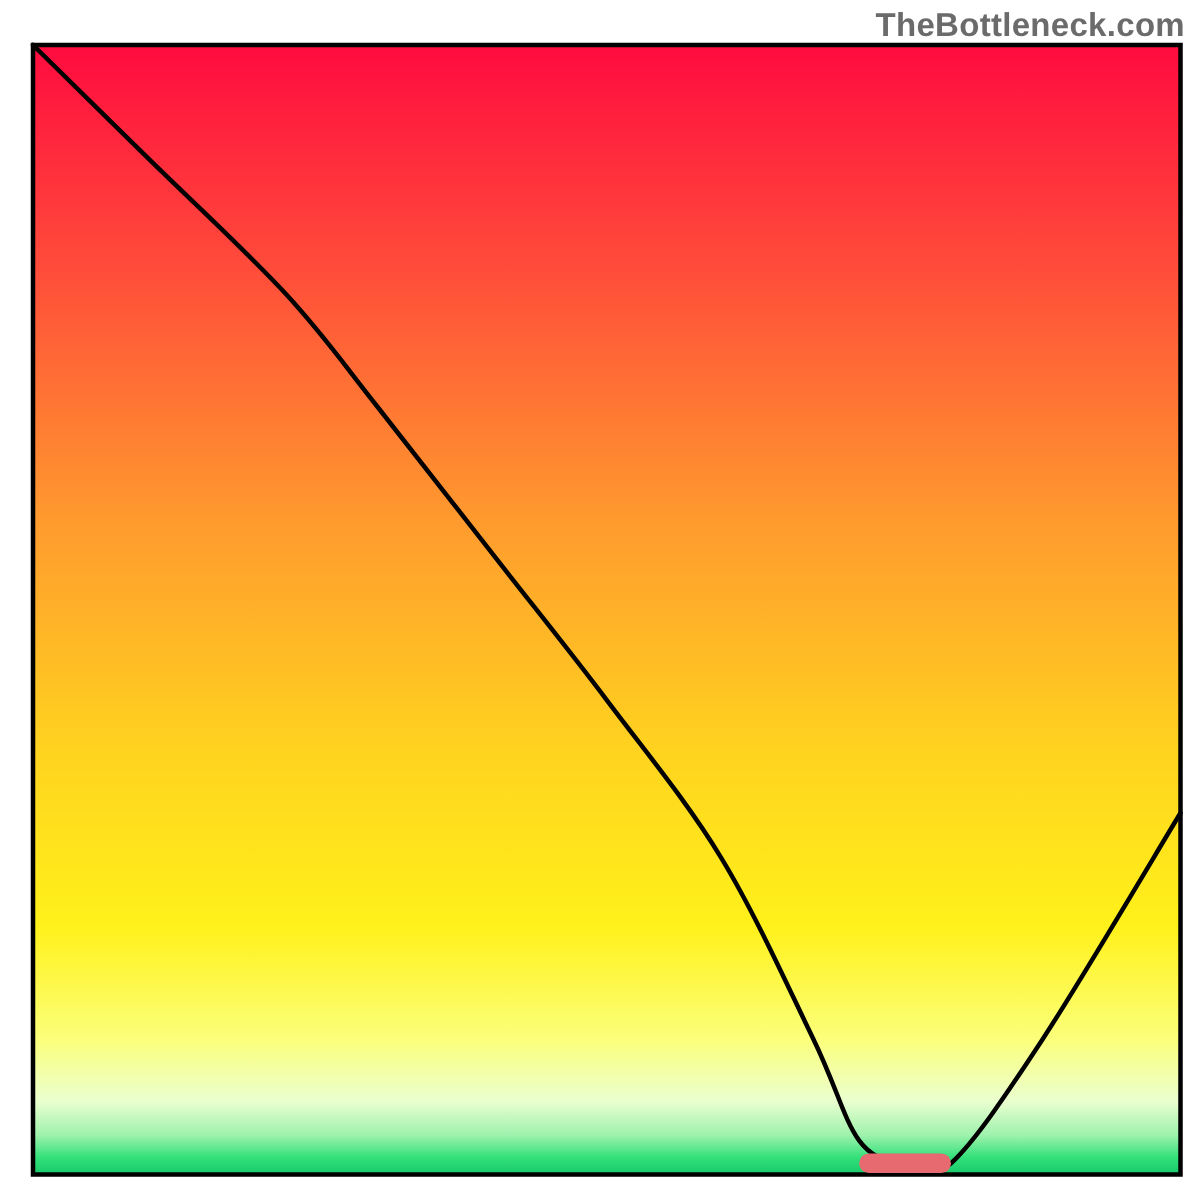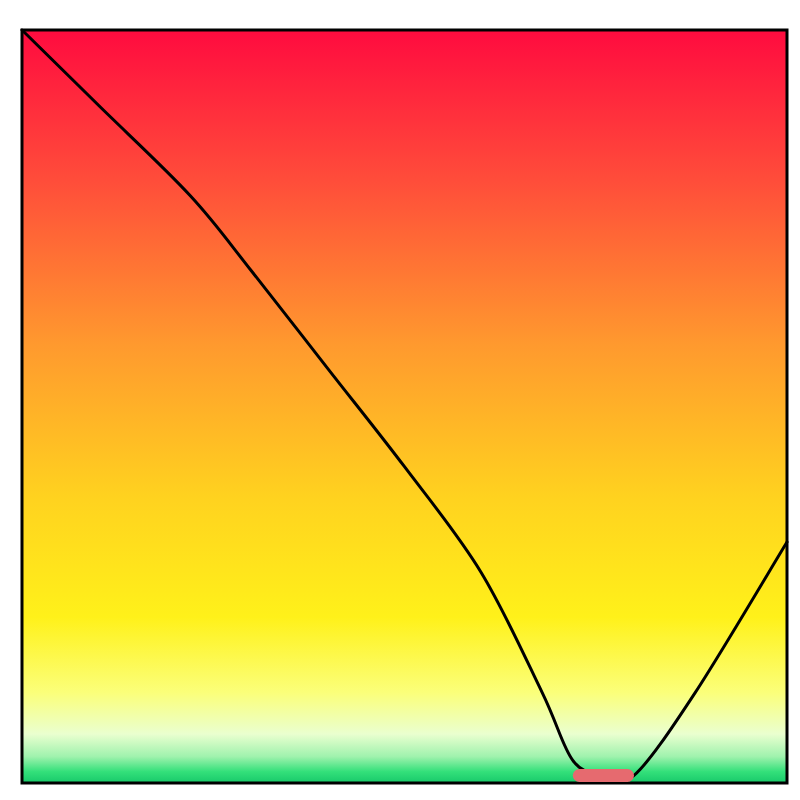--- a/index.html
+++ b/index.html
@@ -25,20 +25,21 @@
     letter-spacing: 0.2px;
   }
   svg {
     display: block;
   }
 </style>
 </head>
 <body>
 
 <div class="wrap">
+  <div class="watermark">TheBottleneck.com</div>
 
   <svg id="chart-svg" width="800" height="800" viewBox="0 0 800 800">
     <defs>
       <linearGradient id="bg-grad" x1="0" y1="0" x2="0" y2="1">
           <stop offset="0%" stop-color="#ff0b3f"></stop>
           <stop offset="20%" stop-color="#ff4d3a"></stop>
           <stop offset="42%" stop-color="#ff9a2e"></stop>
           <stop offset="62%" stop-color="#ffd21f"></stop>
           <stop offset="78%" stop-color="#fff11a"></stop>
           <stop offset="88%" stop-color="#fbff7a"></stop>

